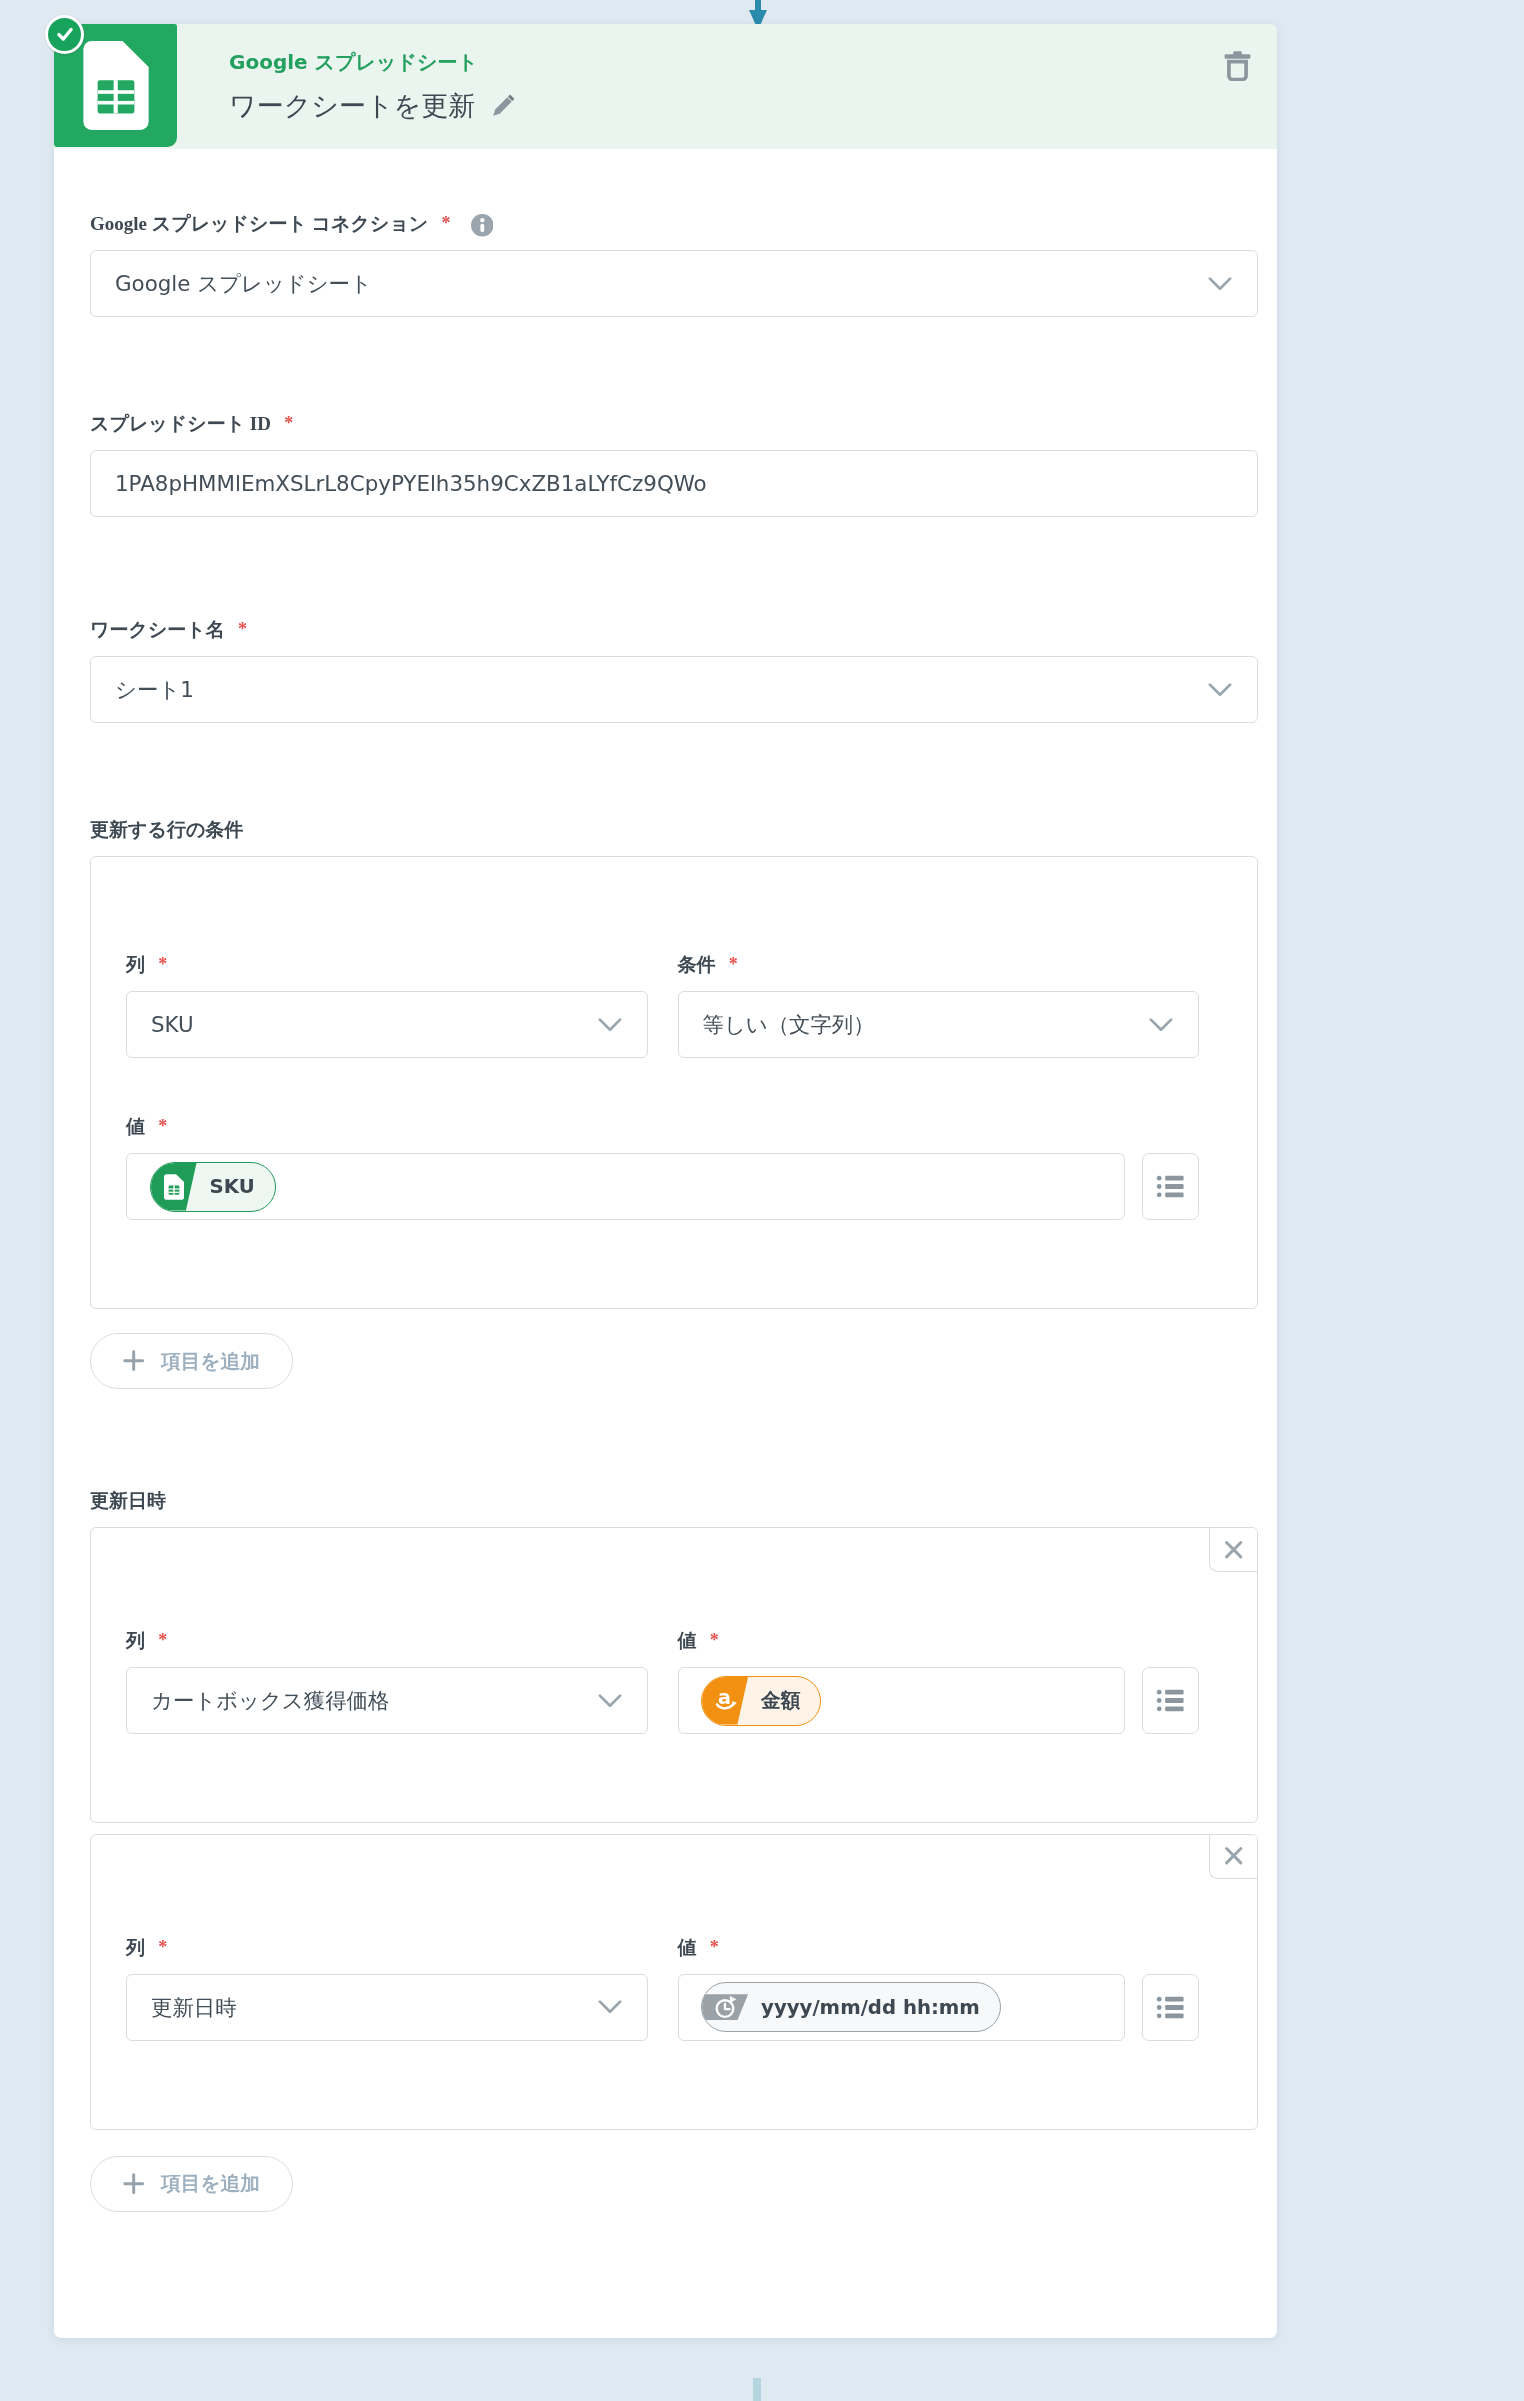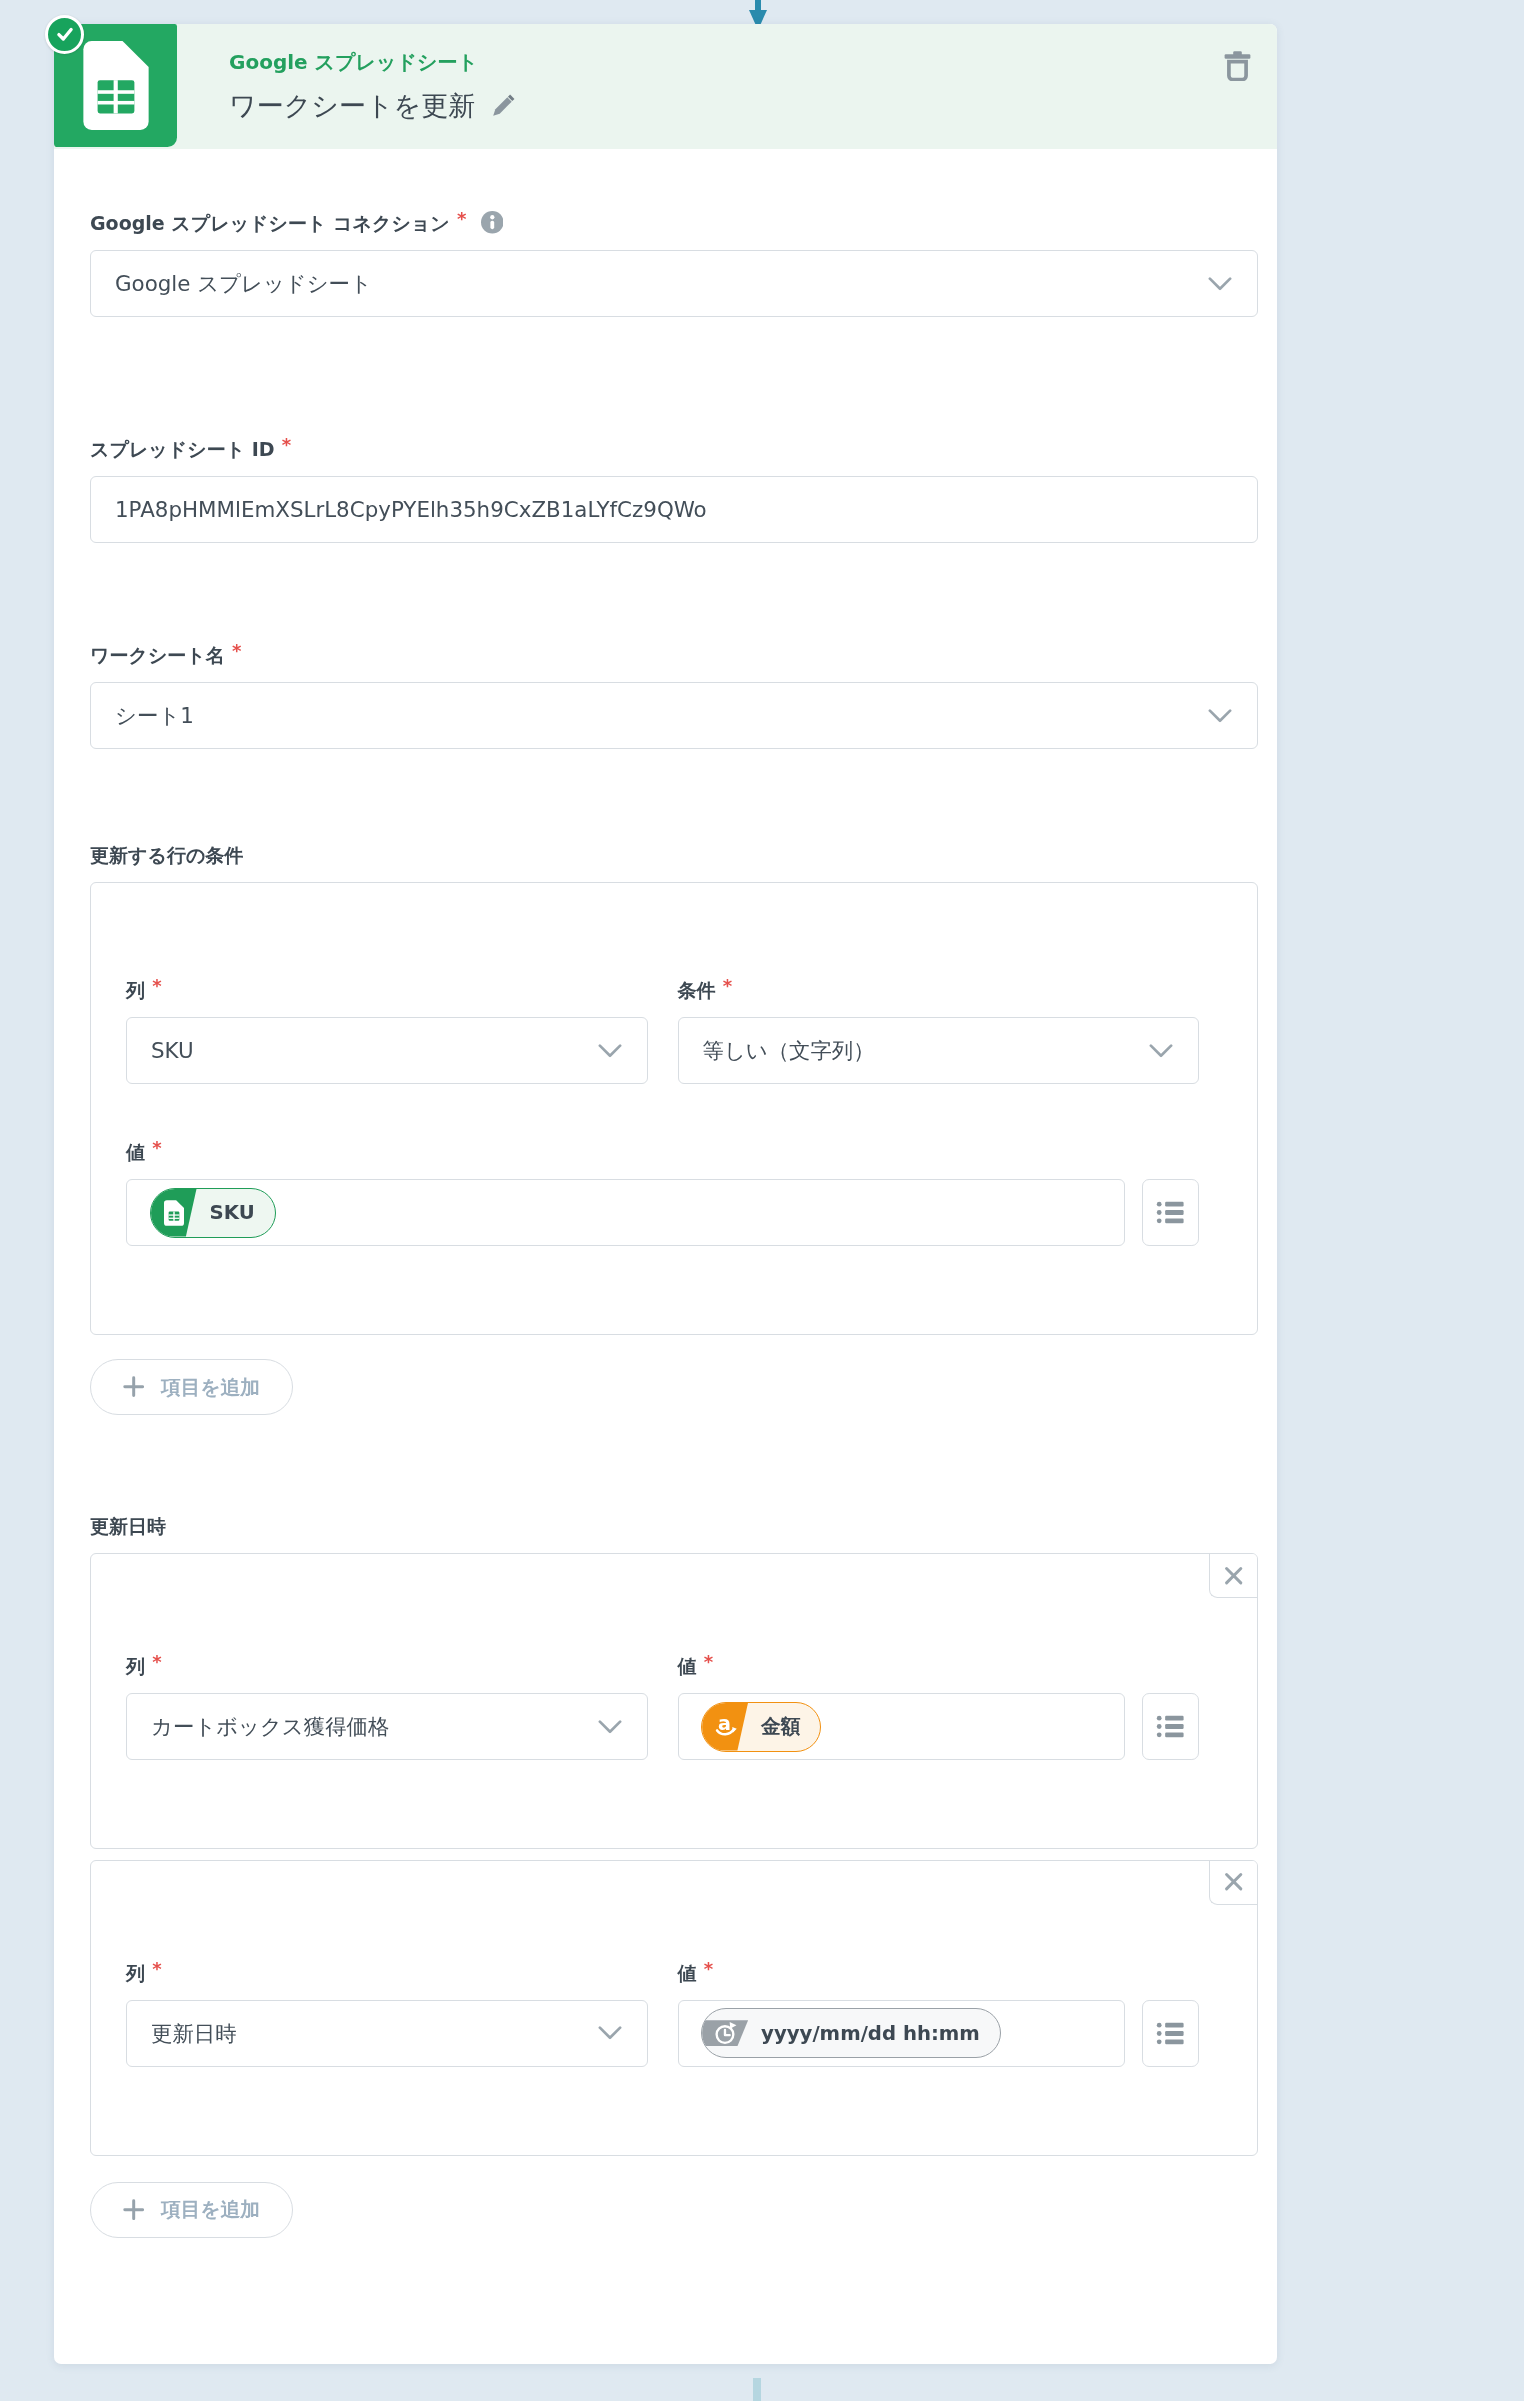--- a/index.html
+++ b/index.html
@@ -39,34 +39,34 @@
   .title-row { display:flex; align-items:center; gap:15.5px; }
   .action-title { font-size:27px; font-weight:400; color:#3d4852; }
   .icon-btn { background:none; border:none; padding:0; cursor:pointer; line-height:0; }
   .trash-btn { position:absolute; right:26px; top:27px; }
 
   
   .card-body { padding:0 19px 0 36px; }
   .memo-row { display:flex; justify-content:flex-end; align-items:center; gap:9.5px;
     margin-top:15.5px; height:29px; font-size:18.5px; color:#4a6780; cursor:pointer; }
 
-  .label-row { display:flex; align-items:flex-start; gap:6px;
-    font-size:19px; font-weight:700; color:#3d4852; }
+  .label-row { display:flex; align-items:flex-end; gap:12px;
+    font-size:19px; font-weight:700; color:#3d4852;font-family:Liberation Serif, serif; }
   .req { color:#e5504c; font-size:18px; margin-left:1.2px; transform:translateY(-3px); }
   .info-ic { margin-left:8.3px; }
 
   .select, .textbox { margin-top:13px; height:67px; width:100%;
     border:1.2px solid #d8dde2; border-radius:6px; background:#fff;
     display:flex; align-items:center; padding:0 54px 0 24px;
     font-size:21.4px; color:#434e58; position:relative; cursor:pointer; }
   .select .chev { position:absolute; right:25px; top:50%; transform:translateY(-50%); }
   .textbox { cursor:text; }
 
   .g-connection { margin-top:62px; }
-  .g-id { margin-top:120px; }
+  .g-id { margin-top:94px; }
   .g-worksheet { margin-top:100px; }
   .g-condition { margin-top:94px; }
   .g-update { margin-top:99px; }
 
   .box { margin-top:13px; border:1.2px solid #d8dde2; border-radius:6px;
     padding:95px 58px 88px 35px; }
   .cols { display:flex; gap:30px; }
   .col { flex:1; min-width:0; }
   .value-group { margin-top:56px; }
 

